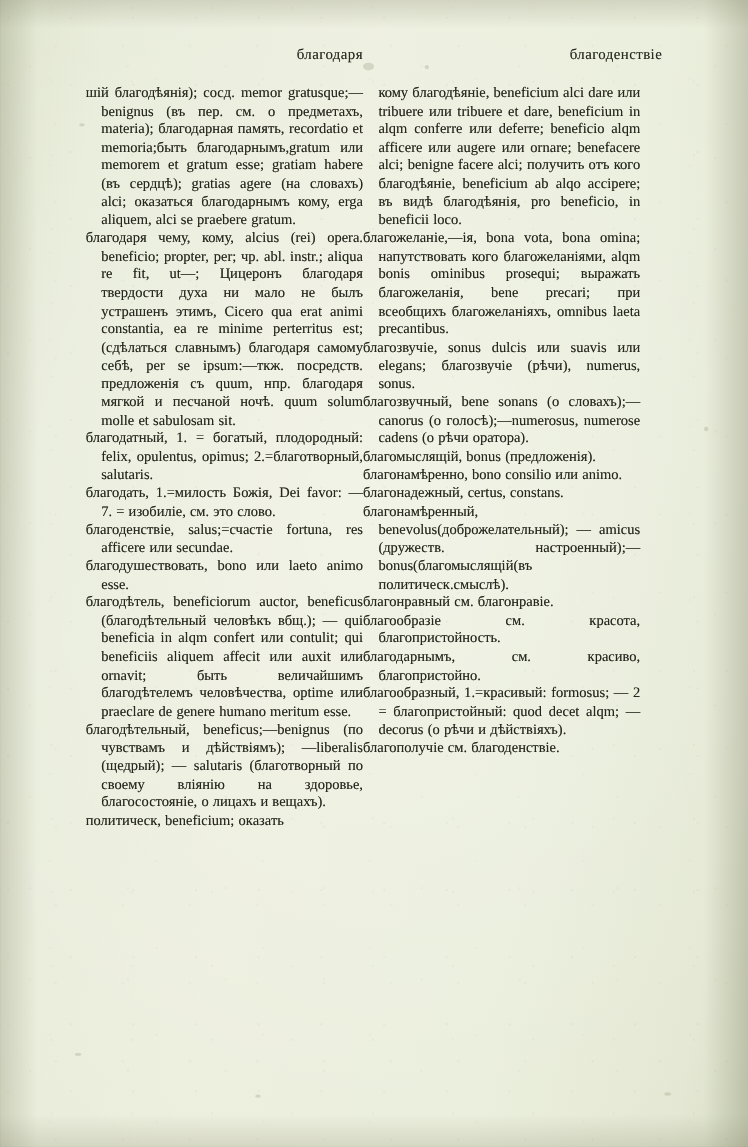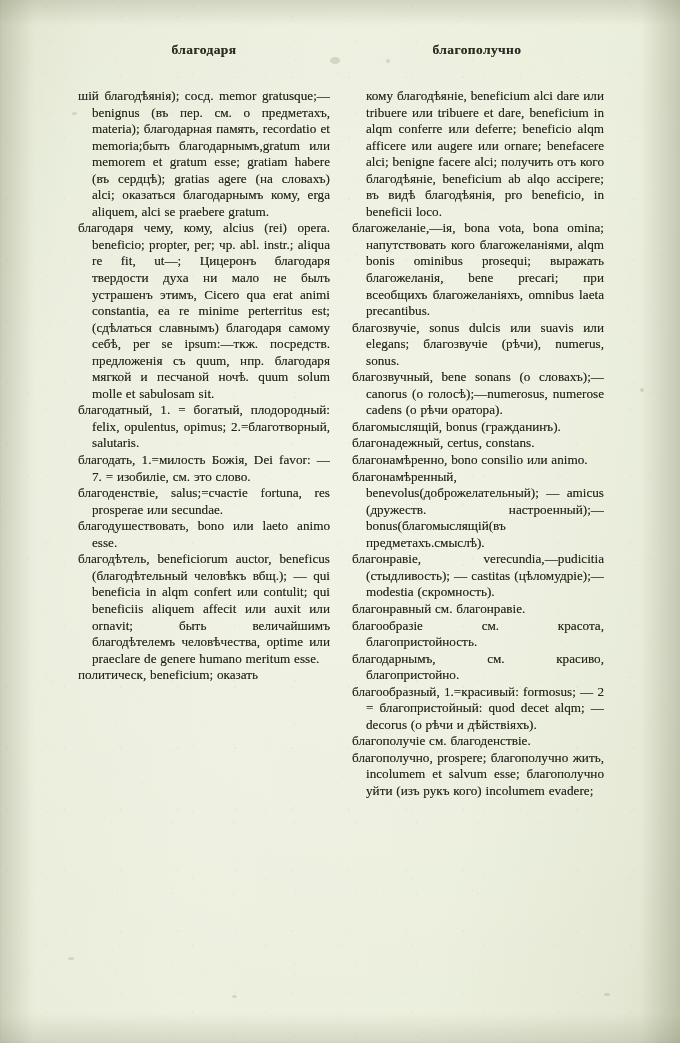--- a/index.html
+++ b/index.html
@@ -70,38 +70,37 @@
   }
 
   .headers {
     position: absolute;
     top: 42px;
     left: 78px;
     width: 524px;
     display: flex;
   }
   .running-head {
-    font-weight: bold;
+    font-weight: normal;
     font-size: 13.5px;
     letter-spacing: .4px;
     color: #2a2b22;
-    text-align: center;
+    text-align: right;
     text-shadow: 0 0 .6px rgba(40,42,30,.55);
   }
   .rh-left  { width: 252px; }
   .rh-gap   { width: 22px; }
   .rh-right { width: 250px; }
 
   .columns {
     position: absolute;
-    top: 88px;
+    top: 76px;
     left: 78px;
     width: 526px;
     display: flex;
-    gap: 22px;
   }
   .column {
     width: 252px;
   }
 
   .entry {
     font-size: 13.2px;
     line-height: 16.55px;
     color: #26271e;
     margin: 0 0 0 0;
@@ -135,52 +134,51 @@
 <body>
 
 <div class="page"></div>
 <div class="grain"></div>
 
 <div class="content">
 
   <div class="headers">
     <div class="running-head rh-left">благодаря</div>
     <div class="rh-gap"></div>
-    <div class="running-head rh-right">благополучно</div>
+    <div class="running-head rh-right">благоденствіе</div>
   </div>
 
   <div class="columns">
 
     <div class="column">
       <p class="entry">шій благодѣянія); сосд. memor gratusque;—benignus (въ пер. см. о предметахъ, materia); благодарная память, recordatio et memoria;быть благодарнымъ,gratum или memorem et gratum esse; gratiam habere (въ сердцѣ); gratias agere (на словахъ) alci; оказаться благодарнымъ кому, erga aliquem, alci se praebere gratum.</p>
       <p class="entry">благодаря чему, кому, alcius (rei) opera. beneficio; propter, per; чр. abl. instr.; aliqua re fit, ut—; Цицеронъ благодаря твердости духа ни мало не былъ устрашенъ этимъ, Cicero qua erat animi constantia, ea re minime perterritus est; (сдѣлаться славнымъ) благодаря самому себѣ, per se ipsum:—ткж. посредств. предложенія съ quum, нпр. благодаря мягкой и песчаной ночѣ. quum solum molle et sabulosam sit.</p>
       <p class="entry">благодатный, 1. = богатый, плодородный: felix, opulentus, opimus; 2.=благотворный, salutaris.</p>
       <p class="entry">благодать, 1.=милость Божія, Dei favor: — 7. = изобиліе, см. это слово.</p>
-      <p class="entry">благоденствіе, salus;=счастіе fortuna, res prosperae или secundae.</p>
+      <p class="entry">благоденствіе, salus;=счастіе fortuna, res afficere или secundae.</p>
       <p class="entry">благодушествовать, bono или laeto animo esse.</p>
       <p class="entry">благодѣтель, beneficiorum auctor, beneficus (благодѣтельный человѣкъ вбщ.); — qui beneficia in alqm confert или contulit; qui beneficiis aliquem affecit или auxit или ornavit; быть величайшимъ благодѣтелемъ человѣчества, optime или praeclare de genere humano meritum esse.</p>
+      <p class="entry">благодѣтельный, beneficus;—benignus (по чувствамъ и дѣйствіямъ); —liberalis (щедрый); — salutaris (благотворный по своему вліянію на здоровье, благосостояніе, о лицахъ и вещахъ).</p>
       <p class="entry">политическ, beneficium; оказать</p>
     </div>
 
     <div class="column">
       <p class="entry cont">кому благодѣяніе, beneficium alci dare или tribuere или tribuere et dare, beneficium in alqm conferre или deferre; beneficio alqm afficere или augere или ornare; benefacere alci; benigne facere alci; получить отъ кого благодѣяніе, beneficium ab alqo accipere; въ видѣ благодѣянія, pro beneficio, in beneficii loco.</p>
       <p class="entry">благожеланіе,—ія, bona vota, bona omina; напутствовать кого благожеланіями, alqm bonis ominibus prosequi; выражать благожеланія, bene precari; при всеобщихъ благожеланіяхъ, omnibus laeta precantibus.</p>
       <p class="entry">благозвучіе, sonus dulcis или suavis или elegans; благозвучіе (рѣчи), numerus, sonus.</p>
       <p class="entry">благозвучный, bene sonans (о словахъ);—canorus (о голосѣ);—numerosus, numerose cadens (о рѣчи оратора).</p>
-      <p class="entry">благомыслящій, bonus (гражданинъ).</p>
+      <p class="entry">благомыслящій, bonus (предложенія).</p>
+      <p class="entry">благонамѣренно, bono consilio или animo.</p>
       <p class="entry">благонадежный, certus, constans.</p>
-      <p class="entry">благонамѣренно, bono consilio или animo.</p>
-      <p class="entry">благонамѣренный, benevolus(доброжелательный); — amicus (дружеств. настроенный);—bonus(благомыслящій(въ предметахъ.смыслѣ).</p>
-      <p class="entry">благонравіе, verecundia,—pudicitia (стыдливость); — castitas (цѣломудріе);—modestia (скромность).</p>
+      <p class="entry">благонамѣренный, benevolus(доброжелательный); — amicus (дружеств. настроенный);—bonus(благомыслящій(въ политическ.смыслѣ).</p>
       <p class="entry">благонравный см. благонравіе.</p>
       <p class="entry">благообразіе см. красота, благопристойность.</p>
       <p class="entry">благодарнымъ, см. красиво, благопристойно.</p>
       <p class="entry">благообразный, 1.=красивый: formosus; — 2 = благопристойный: quod decet alqm; — decorus (о рѣчи и дѣйствіяхъ).</p>
       <p class="entry">благополучіе см. благоденствіе.</p>
-      <p class="entry">благополучно, prospere; благополучно жить, incolumem et salvum esse; благополучно уйти (изъ рукъ кого) incolumem evadere;</p>
     </div>
 
   </div>
 </div>
 
 <div class="ink-noise"></div>
 <div class="edge-shadow-left"></div>
 <div class="edge-shadow-right"></div>
 <div class="edge-shadow-top"></div>
 <div class="edge-shadow-bottom"></div>

